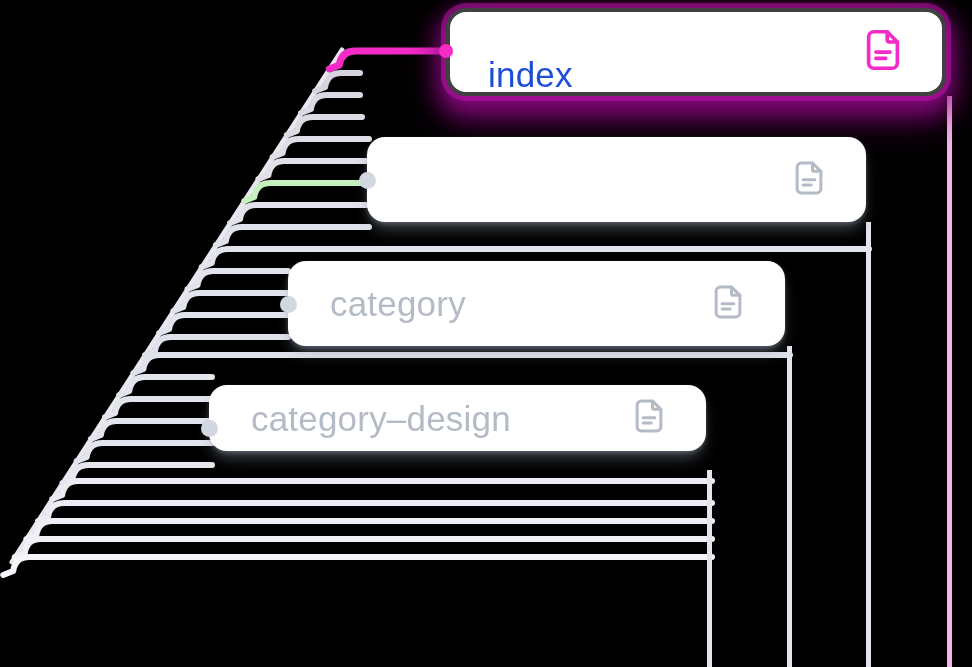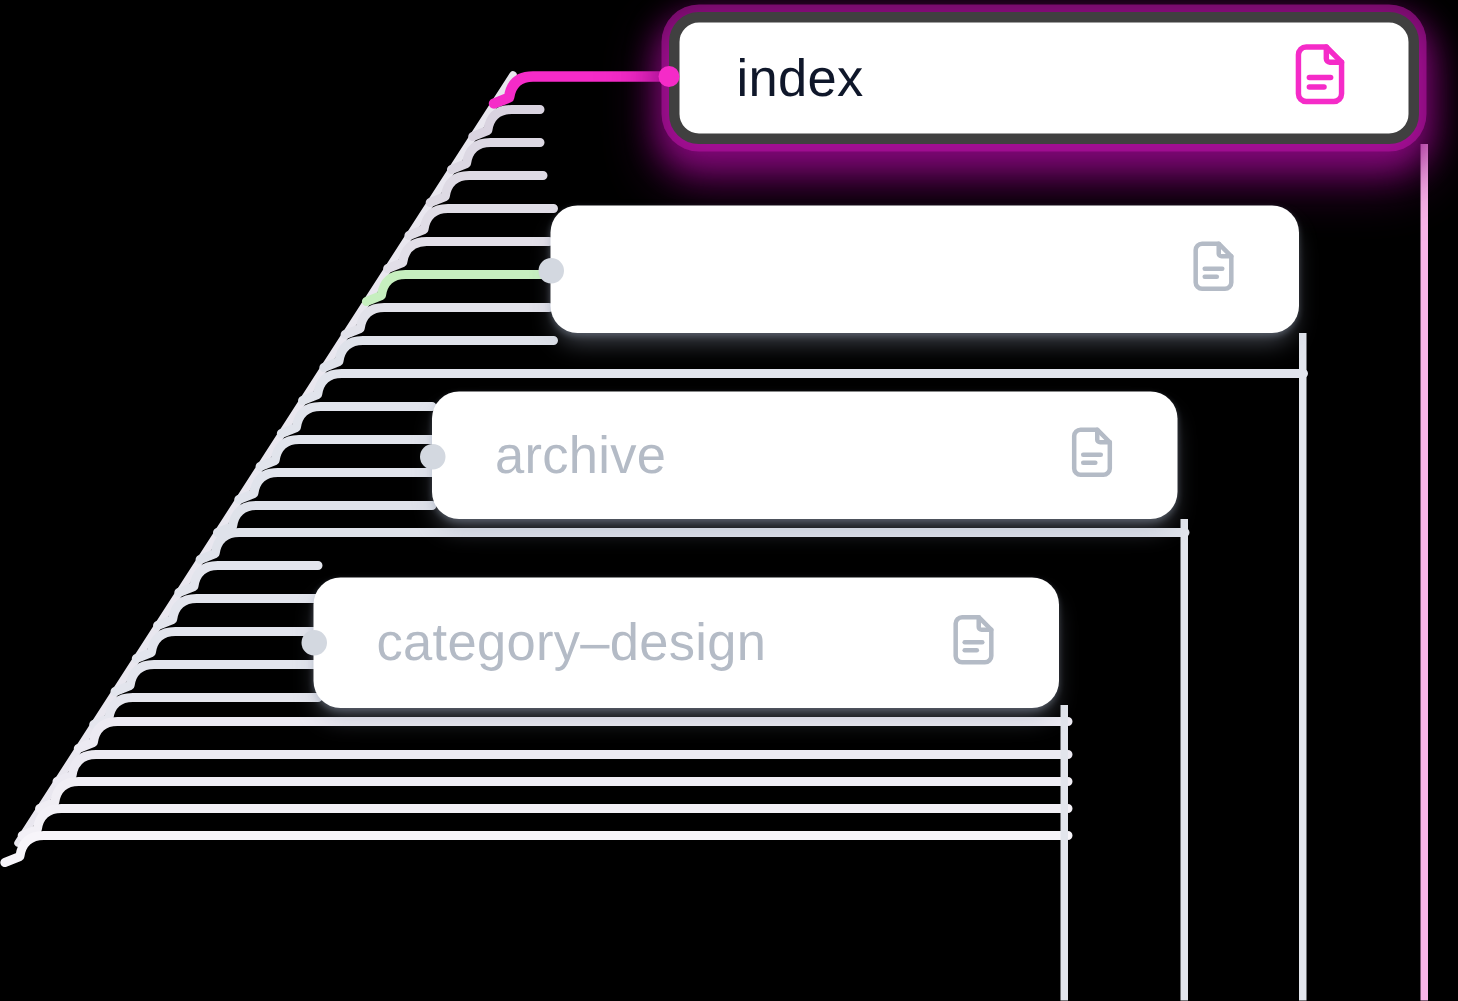--- a/index.html
+++ b/index.html
@@ -37,27 +37,28 @@
   
   .card.plain{
     color:#b4bbc6;
     box-shadow:0 10px 16px -4px rgba(150,160,180,.45),
                0 2px 4px rgba(150,160,180,.35);
   }
 
   
   .card.active{
     background:#fff;
-    border:7px solid #404040;
-    color:#0f172a;
+    border:4px solid #404040;
+    color:#1d4ed8;
     border-radius:20px;
     box-shadow:
       0 0 0 5px rgba(190,20,170,.55),
       0 10px 22px 6px rgba(150,10,140,.80),
       0 18px 34px 10px rgba(120,5,110,.55);
+    align-items: flex-end;
   }
 
   
   .dot{
     position:absolute;
     border-radius:50%;
     z-index:25;
   }
   .dot.plain{background:#d3d8e0;}
   .dot.active{background:#f52bc8;}
@@ -121,30 +122,30 @@
       <div class="card plain" style="left: 367px; top: 137px; width: 499px; height: 85px;">
         <span class="docicon" style="right: 38px; top: 50%; transform: translateY(-50%);"><svg viewBox="0 0 24 24" width="38" height="38" fill="none" stroke="#b4bbc6" stroke-width="1.9" stroke-linecap="round" stroke-linejoin="round">
             <path d="M14.2 2.5H7.2a2.7 2.7 0 0 0-2.7 2.7v13.6a2.7 2.7 0 0 0 2.7 2.7h9.6a2.7 2.7 0 0 0 2.7-2.7V7.8z"></path>
             <path d="M14.2 2.5v4.1a1.2 1.2 0 0 0 1.2 1.2h4.1"></path>
             <path d="M8.3 13.1h7.4"></path>
             <path d="M8.3 16.4h5.1"></path>
           </svg></span>
       </div>
       <div class="dot plain" style="width: 17px; height: 17px; left: 279.5px; top: 295.5px;"></div>
       <div class="card plain" style="left: 288px; top: 261px; width: 497px; height: 85px;">
-        <span class="label" style="margin-left: 42px;">archive</span>
+        <span class="label" style="margin-left: 42px;">category</span>
         <span class="docicon" style="right: 38px; top: 50%; transform: translateY(-50%);"><svg viewBox="0 0 24 24" width="38" height="38" fill="none" stroke="#b4bbc6" stroke-width="1.9" stroke-linecap="round" stroke-linejoin="round">
             <path d="M14.2 2.5H7.2a2.7 2.7 0 0 0-2.7 2.7v13.6a2.7 2.7 0 0 0 2.7 2.7h9.6a2.7 2.7 0 0 0 2.7-2.7V7.8z"></path>
             <path d="M14.2 2.5v4.1a1.2 1.2 0 0 0 1.2 1.2h4.1"></path>
             <path d="M8.3 13.1h7.4"></path>
             <path d="M8.3 16.4h5.1"></path>
           </svg></span>
       </div>
       <div class="dot plain" style="width: 17px; height: 17px; left: 200.5px; top: 419.5px;"></div>
-      <div class="card plain" style="left: 209px; top: 385px; width: 497px; height: 87px;">
+      <div class="card plain" style="left: 209px; top: 385px; width: 497px; height: 66px;">
         <span class="label" style="margin-left: 42px;">category–design</span>
         <span class="docicon" style="right: 38px; top: 50%; transform: translateY(-50%);"><svg viewBox="0 0 24 24" width="38" height="38" fill="none" stroke="#b4bbc6" stroke-width="1.9" stroke-linecap="round" stroke-linejoin="round">
             <path d="M14.2 2.5H7.2a2.7 2.7 0 0 0-2.7 2.7v13.6a2.7 2.7 0 0 0 2.7 2.7h9.6a2.7 2.7 0 0 0 2.7-2.7V7.8z"></path>
             <path d="M14.2 2.5v4.1a1.2 1.2 0 0 0 1.2 1.2h4.1"></path>
             <path d="M8.3 13.1h7.4"></path>
             <path d="M8.3 16.4h5.1"></path>
           </svg></span>
       </div>
     </div>
 

